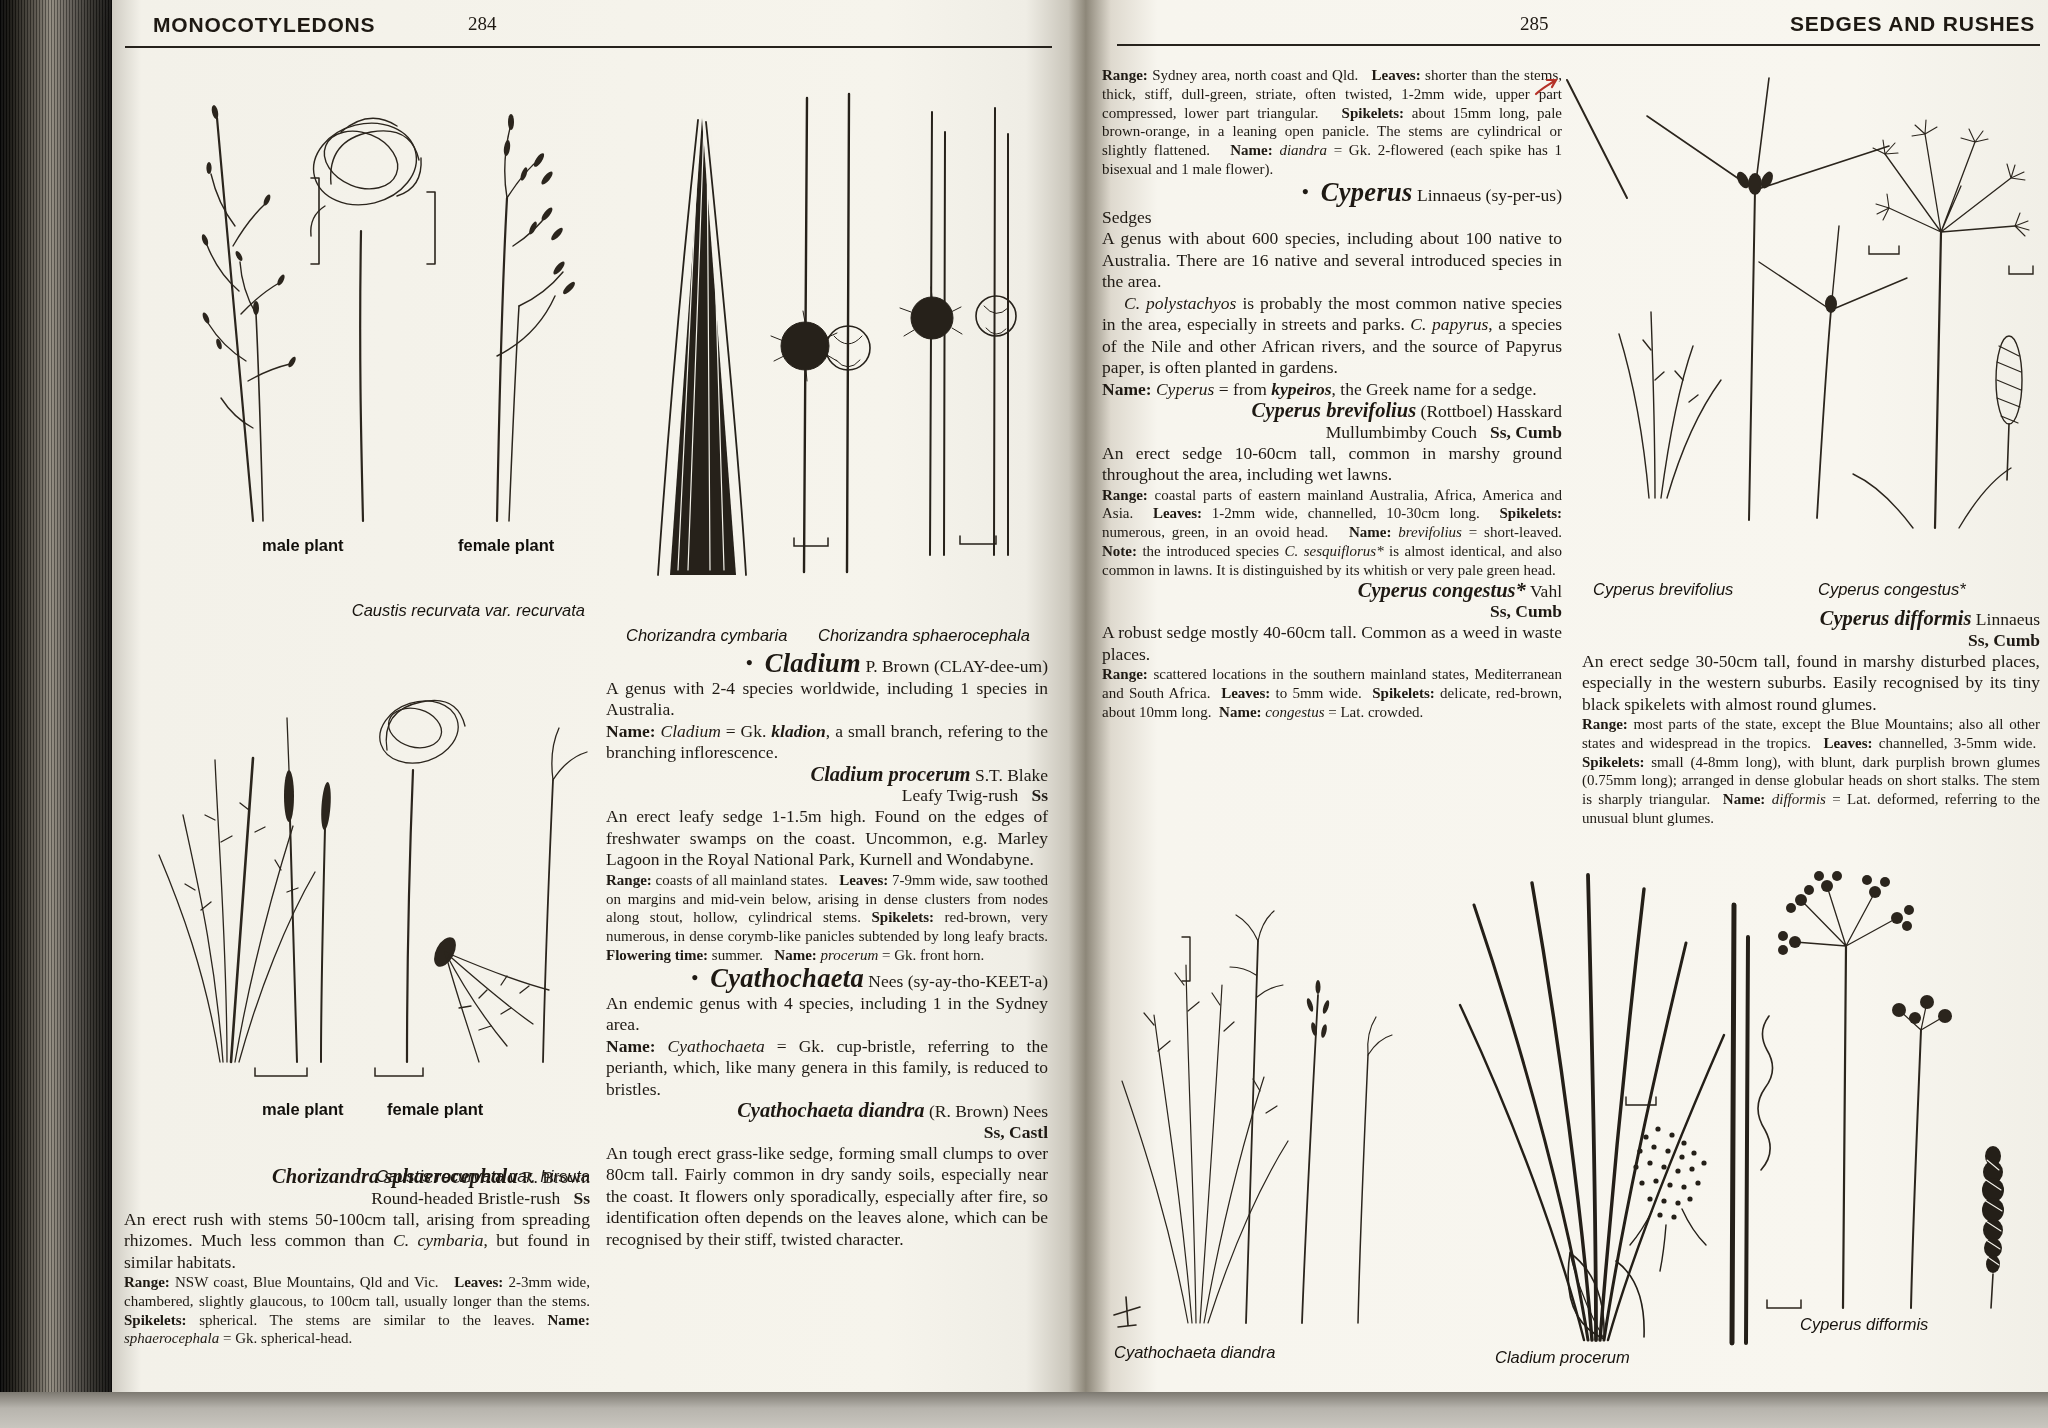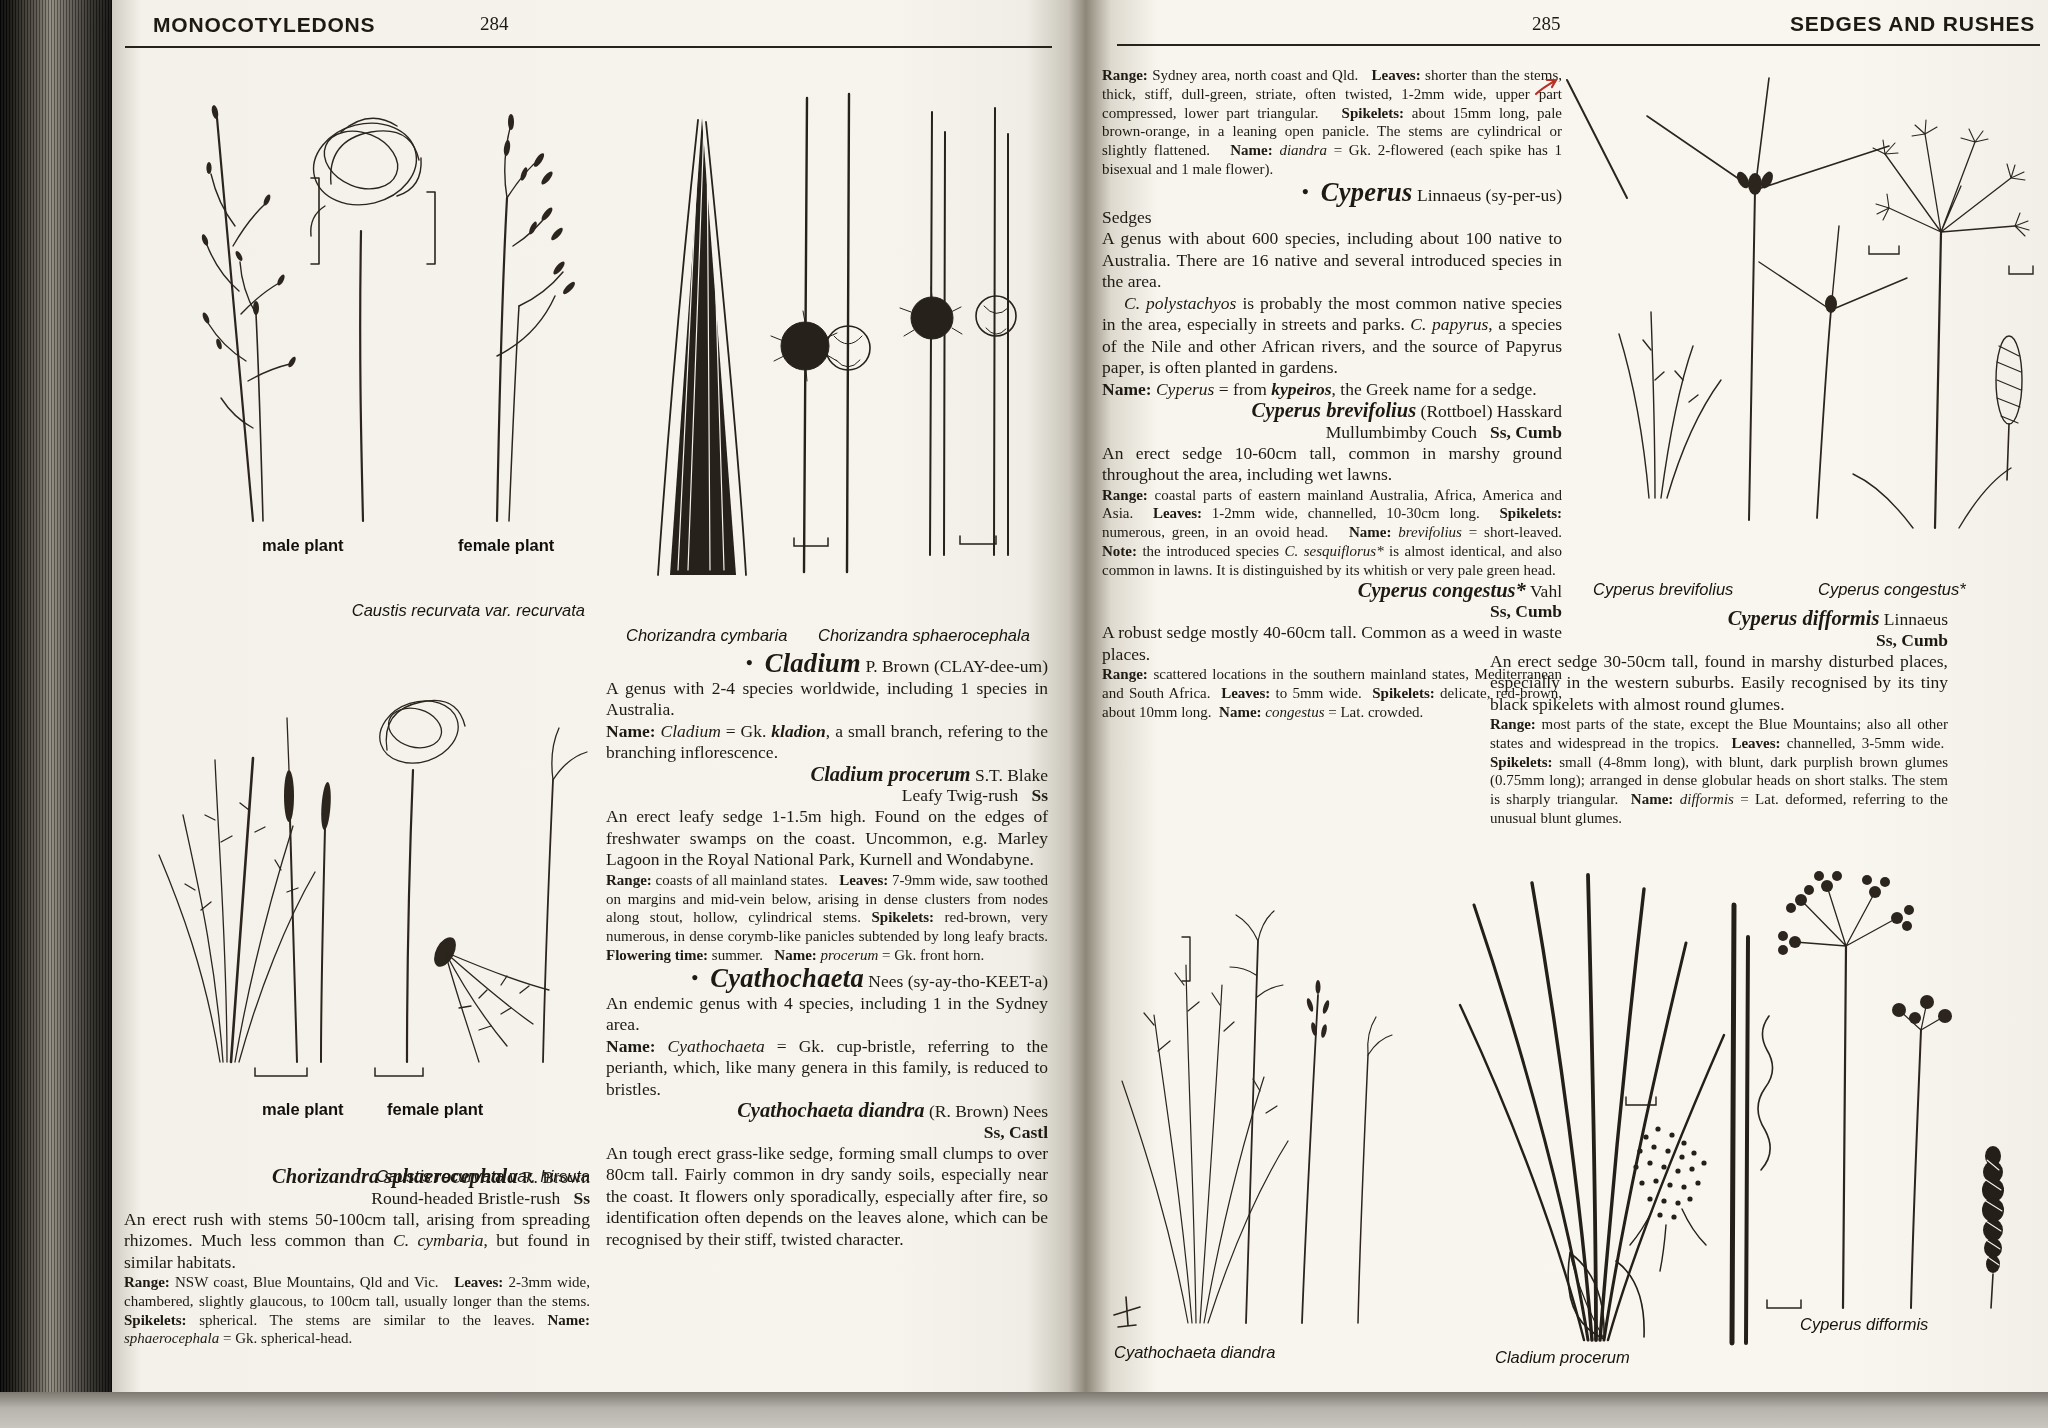--- a/index.html
+++ b/index.html
@@ -12,21 +12,21 @@
     background:repeating-linear-gradient(90deg,rgba(0,0,0,.35) 0 1px,rgba(255,255,255,.06) 1px 3px);}
   
   .pages{position:absolute;left:112px;top:0;width:1936px;height:1396px;
     background:linear-gradient(90deg,#cfccc3 0%,#f3f1e9 1.5%,#f6f4ec 40%,#efede5 47.2%,#c9c5ba 49.4%,#8d8779 50.3%,#ded9ce 51.6%,#f7f5ee 54%,#f8f6ef 90%,#f1efe7 100%);
     box-shadow:0 12px 24px rgba(20,18,14,.55);}
   .below-book{position:absolute;left:0;top:1392px;width:2048px;height:36px;
     background:linear-gradient(180deg,#7d7971,#b7b4ad 45%,#c9c6bf 100%);}
   
   .hdr-sec{position:absolute;font-family:"Liberation Sans",sans-serif;font-weight:700;
     font-size:21px;letter-spacing:.8px;white-space:nowrap;}
-  .hdr-num{position:absolute;font-size:19px;white-space:nowrap;margin-left:12px;}
+  .hdr-num{position:absolute;font-size:19px;white-space:nowrap;}
   .rule{position:absolute;height:2px;background:#26221c;}
   
   .col{position:absolute;text-align:justify;}
   .col p{margin:0;}
   .body{font-size:17.5px;line-height:21.5px;}
   .small{font-size:15px;line-height:18.8px;}
   .common{font-size:17.5px;line-height:21px;text-align:right;}
   .h{line-height:1.05;text-align:right;}
   .mb2{margin-bottom:2px;}.mb4{margin-bottom:4px;}.mb8{margin-bottom:8px;}
   .mb16{margin-bottom:16px;}.mt14{margin-top:14px;}.mt4{margin-top:4px;}
@@ -261,21 +261,21 @@
         <path d="M436,296 l20,10 M434,312 l24,10 M434,330 l24,10 M434,348 l23,9 M438,366 l17,7" stroke-width="1.2"></path>
         <path d="M446,374 L444,430" stroke-width="1.6"></path>
         <path d="M350,478 q-30,-40 -60,-54 M396,478 q26,-44 52,-60"></path>
         <path d="M306,196 v8 h30 v-8 M446,216 v8 h24 v-8"></path>
       </g>
     </svg>
     <span class="cap" style="left:30px;top:530px;">Cyperus brevifolius</span>
     <span class="cap" style="left:255px;top:530px;">Cyperus congestus*</span>
   </div>
 
-  <div class="col" style="left:1490px;top:608px;width:458px;">
+  <div class="col" style="left:1582px;top:608px;width:458px;">
     <p class="h mb2"><span class="r sp">Cyperus difformis</span><span class="r auth"> Linnaeus</span></p>
     <p class="common mb2"><span class="r b">Ss, Cumb</span></p>
     <p class="body mb8"><span class="r">An erect sedge 30-50cm tall, found in marshy disturbed places, especially in the western suburbs. Easily recognised by its tiny black spikelets with almost round glumes.</span></p>
     <p class="small"><span class="r b">Range:</span><span class="r"> most parts of the state, except the Blue Mountains; also all other states and widespread in the tropics.&nbsp; </span><span class="r b">Leaves:</span><span class="r"> channelled, 3-5mm wide.&nbsp; </span><span class="r b">Spikelets:</span><span class="r"> small (4-8mm long), with blunt, dark purplish brown glumes (0.75mm long); arranged in dense globular heads on short stalks. The stem is sharply triangular.&nbsp; </span><span class="r b">Name:</span><span class="r"> </span><span class="r i">difformis</span><span class="r"> = Lat. deformed, referring to the unusual blunt glumes.</span></p>
   </div>
 
   <div class="fig" style="left:1096px;top:845px;width:330px;">
     <svg class="art" width="330" height="498" viewBox="0 0 330 498">
       <g stroke="#2b251d" fill="none" stroke-width="1.2">
         <path d="M18,470 l26,-8 M30,452 l2,28 M22,482 l18,-2" stroke-width="1.6"></path>

